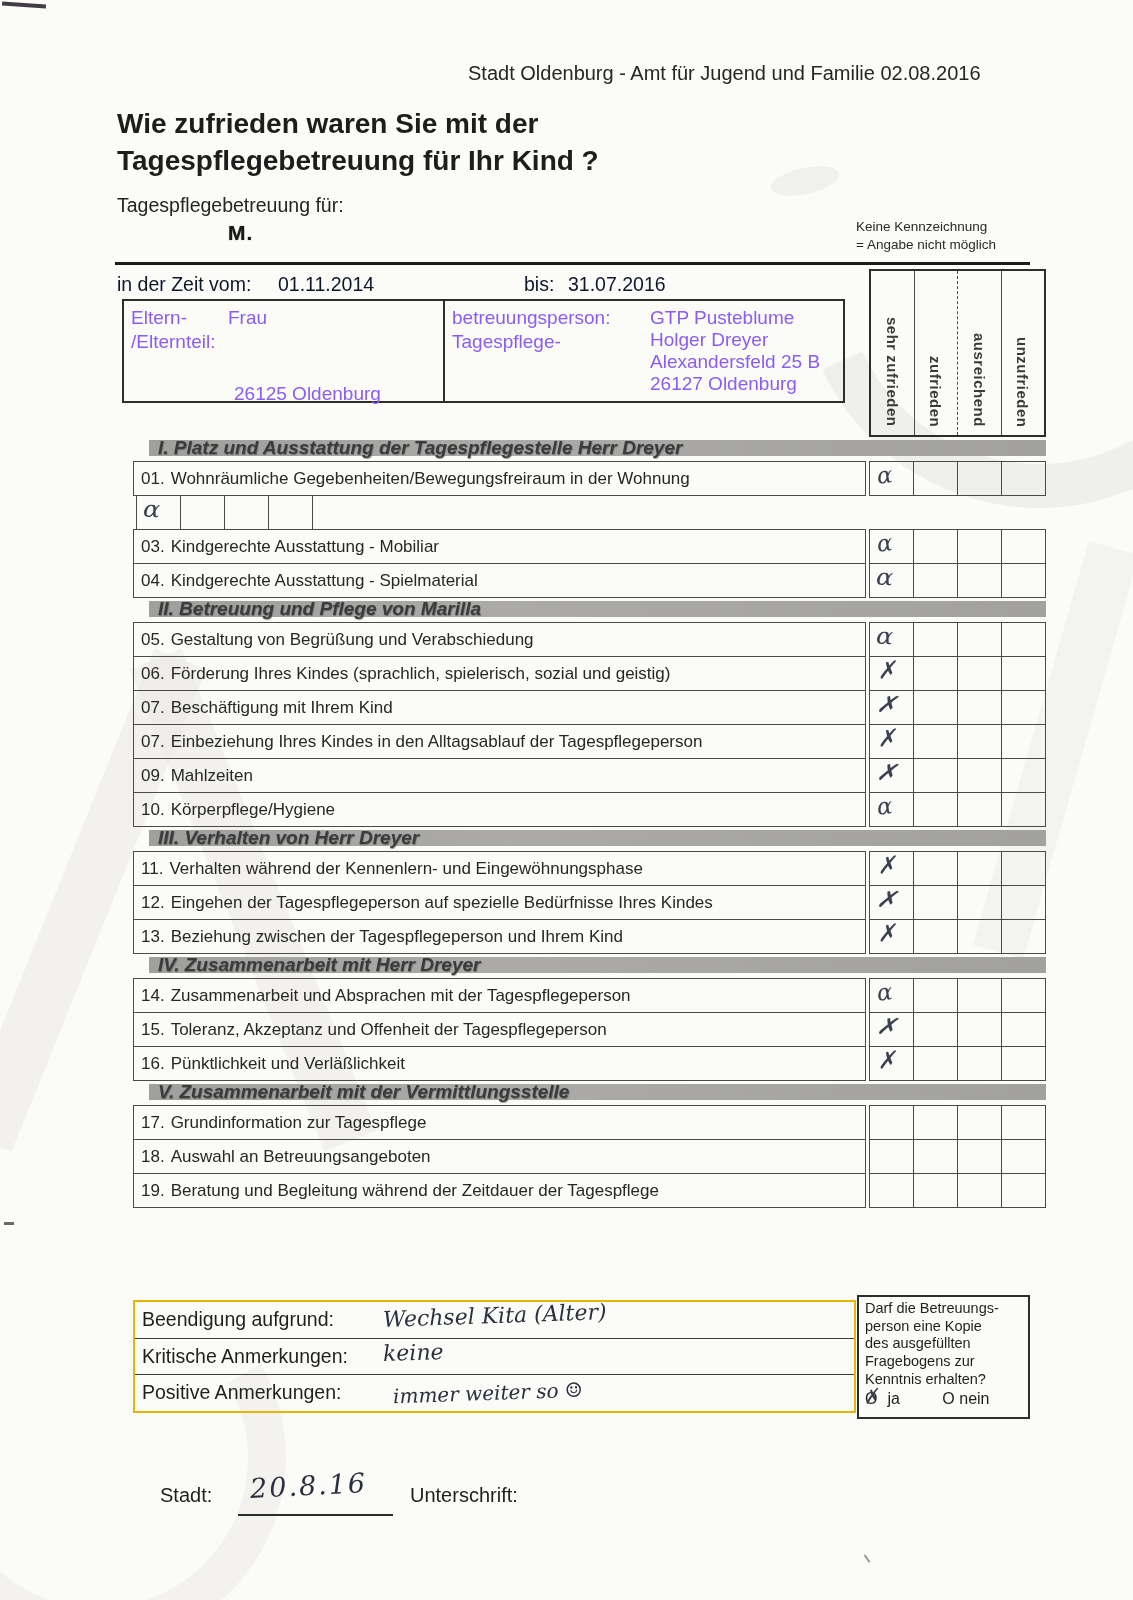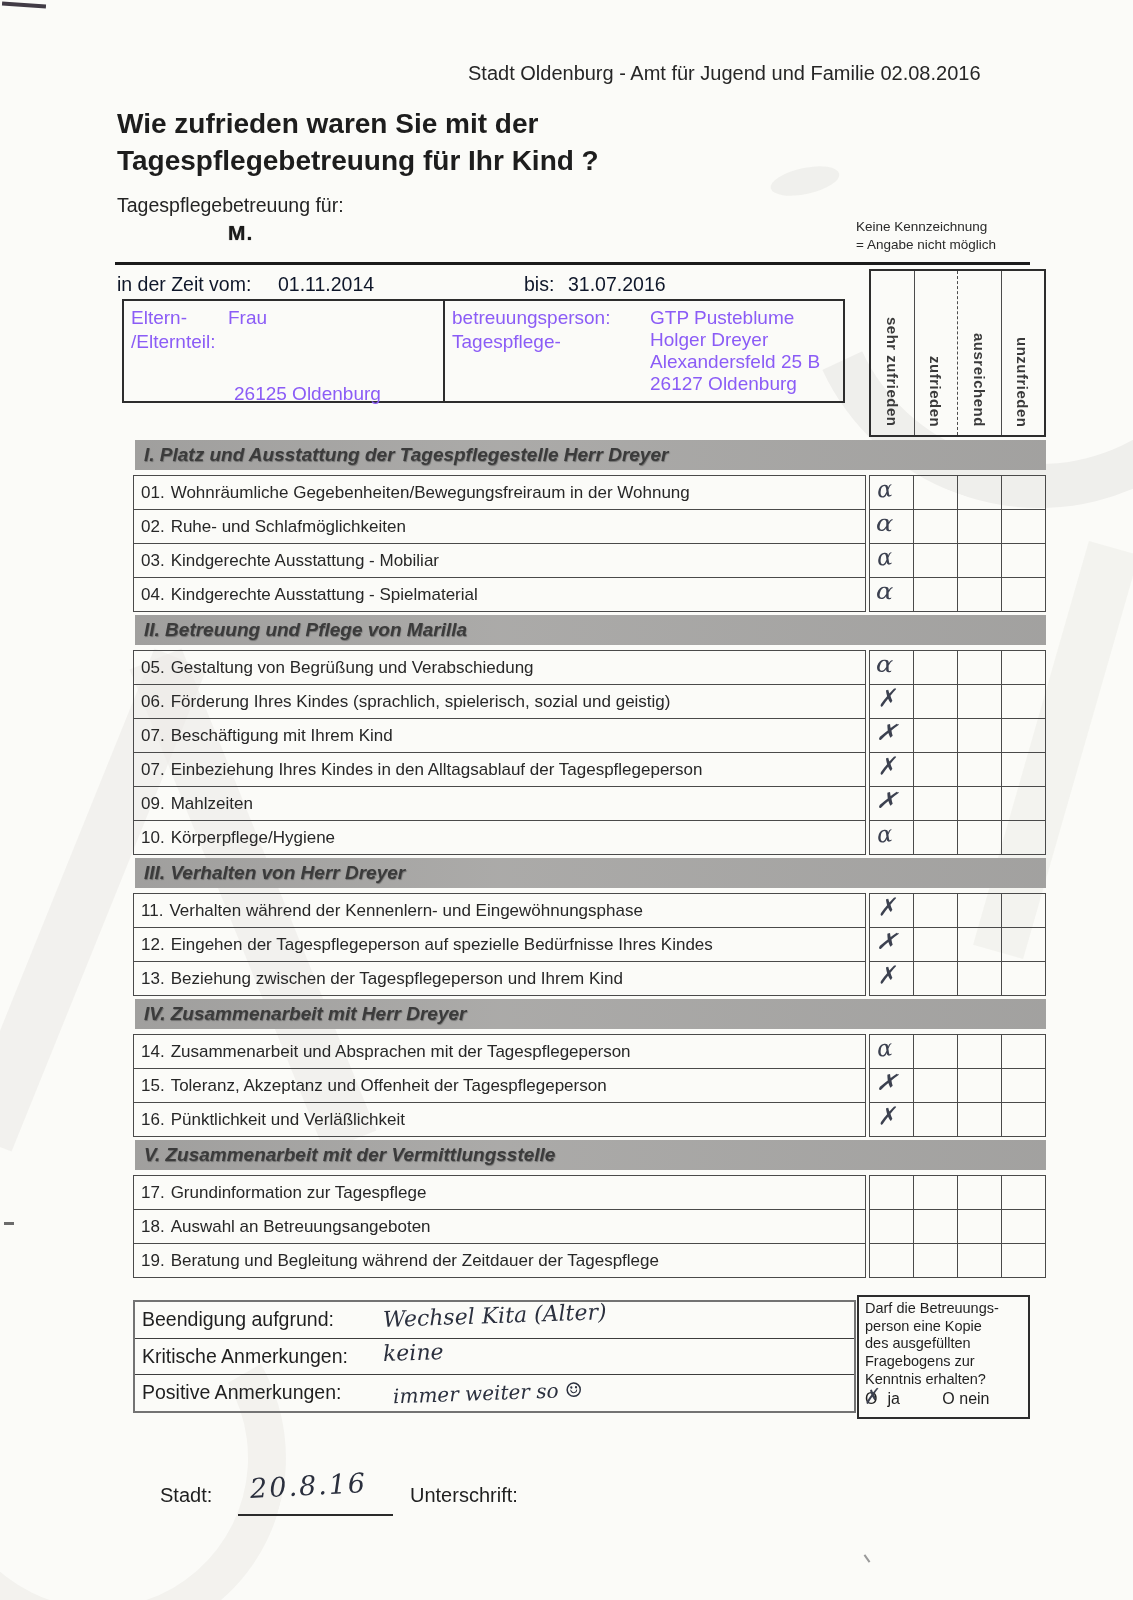--- a/index.html
+++ b/index.html
@@ -39,37 +39,37 @@
   .val-city{position:absolute;left:110px;top:82px;}
   .cg-vals{position:absolute;left:205px;top:6px;line-height:22px;}
 
   .rhead{top:269px;left:869px;width:177px;height:168px;border:2px solid #2d2d2d;box-sizing:border-box;display:flex;}
   .rcol{flex:1;display:flex;justify-content:center;align-items:flex-end;padding-bottom:8px;box-sizing:border-box;}
   .rcol + .rcol{border-left:1px solid #4c4c4c;}
   .rcol:nth-child(3){border-left-style:dashed;}
   .rcol span{writing-mode:vertical-rl;font-weight:bold;font-size:15px;color:#3a3a3a;letter-spacing:.5px;white-space:nowrap;}
 
   .qtable{top:437px;left:133px;width:913px;}
-  .banner{height:30px;background:#aaa9a7;color:#3b3b3b;font-weight:bold;font-style:italic;font-size:19px;
+  .banner{height:16px;background:#aaa9a7;color:#3b3b3b;font-weight:bold;font-style:italic;font-size:19px;
           padding-left:9px;display:flex;align-items:center;box-sizing:border-box;
-          text-shadow:.6px .6px .9px rgba(70,70,70,.55);margin:3px 0 5px 2px;
+          text-shadow:.6px .6px .9px rgba(70,70,70,.55);margin:3px 0 5px 16px;
           background-image:linear-gradient(90deg, rgba(130,130,130,.25), rgba(180,180,180,.1) 40%, rgba(130,130,130,.2));}
   .qrow{display:flex;height:35px;}
   .qrow + .qrow{margin-top:-1px;}
   .qcell{width:733px;box-sizing:border-box;border:1px solid #4a4a4a;display:flex;align-items:center;
          padding-left:7px;font-size:17px;color:#272727;white-space:nowrap;}
   .qnum{margin-right:6px;}
   .rgrid{width:177px;margin-left:3px;box-sizing:border-box;border:1px solid #4a4a4a;display:flex;}
   .rcell{flex:1;box-sizing:border-box;position:relative;}
   .rcell + .rcell{border-left:1px solid #4a4a4a;}
   .mark{position:absolute;left:7px;top:2px;font-family:"DejaVu Serif",serif;font-style:italic;
         font-size:23px;color:#3c4150;line-height:1;transform:rotate(-6deg);}
   .qrow:nth-child(odd) .mark{transform:rotate(3deg) scaleX(1.1);}
 
-  .comments{top:1300px;left:133px;width:723px;height:113px;border:2px solid #737373;box-sizing:border-box;}
+  .comments{top:1300px;left:133px;width:723px;height:113px;border:2px solid #eab308;box-sizing:border-box;}
   .crow{position:relative;height:36px;box-sizing:border-box;}
   .crow + .crow{border-top:1px solid #3d3d3d;}
   .clabel{position:absolute;left:7px;top:6px;font-size:19.5px;color:#1f1f1f;}
   .hand{font-family:"DejaVu Serif",serif;font-style:italic;color:#2b303e;}
   .cval{position:absolute;left:248px;top:1px;font-size:22px;transform:rotate(-2deg);white-space:nowrap;}
   .crow:nth-child(3) .cval{font-size:20px;left:258px;top:6px;}
 
   .copybox{top:1295px;left:857px;width:173px;height:124px;border:2px solid #2d2d2d;box-sizing:border-box;
            padding:3px 0 0 6px;font-size:14.5px;line-height:1.22;color:#1f1f1f;}
   .jarow{margin-top:1px;font-size:16px;position:relative;}
@@ -169,24 +169,20 @@
       <div class="rgrid">
           <div class="rcell">
             <span class="mark">α</span>
           </div>
           <div class="rcell"></div>
           <div class="rcell"></div>
           <div class="rcell"></div>
         </div>
     </div>
     <div class="qrow">
-      <div class="qcell">
-          <span class="qnum">02.</span>
-          <span>Ruhe- und Schlafmöglichkeiten</span>
-        </div>
       <div class="rgrid">
           <div class="rcell">
             <span class="mark">α</span>
           </div>
           <div class="rcell"></div>
           <div class="rcell"></div>
           <div class="rcell"></div>
         </div>
     </div>
     <div class="qrow">

